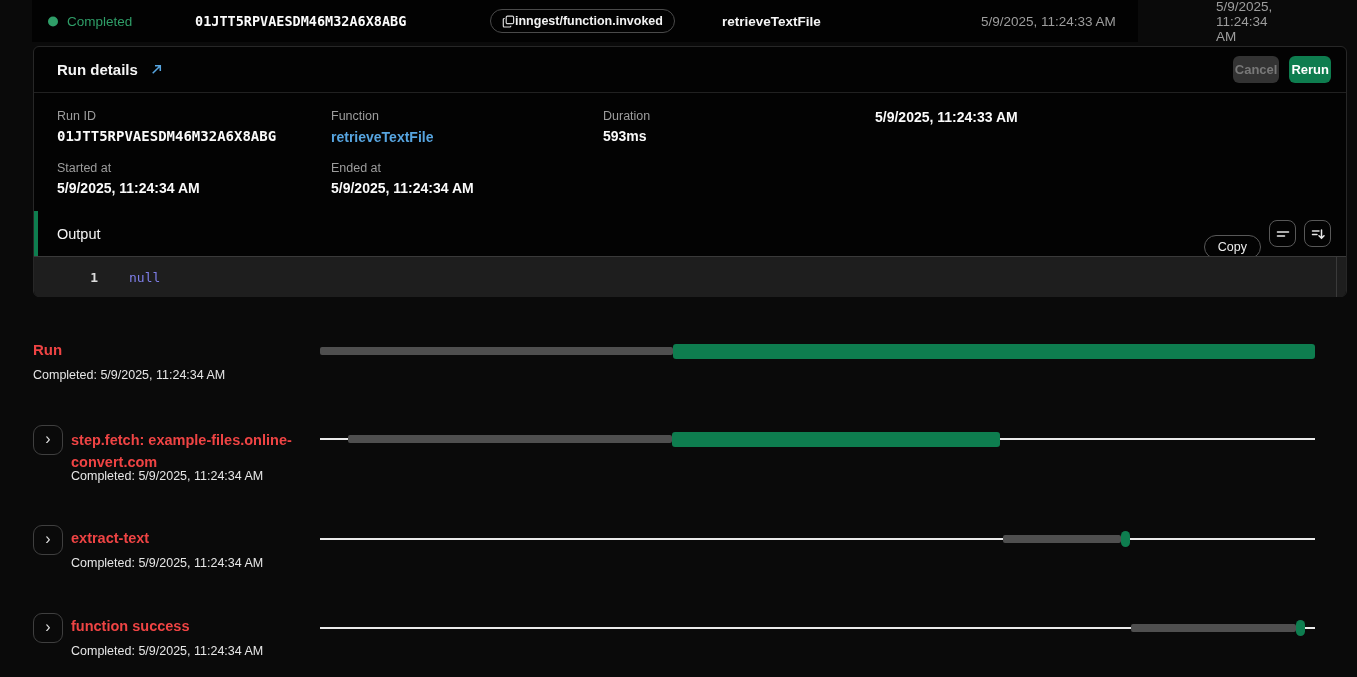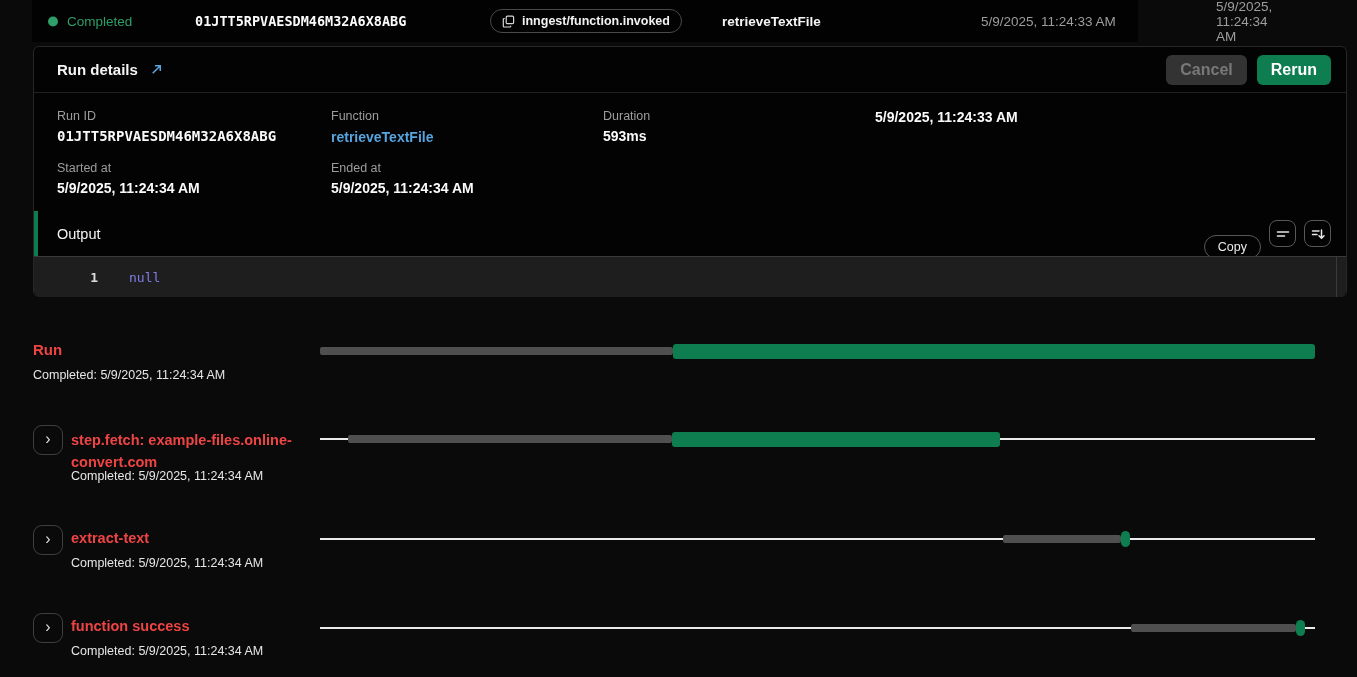--- a/index.html
+++ b/index.html
@@ -17,41 +17,41 @@
     position:absolute; left:0; top:0; width:1106px; height:42px;
     background:#020202;
     margin-left:32px;
   }
   .topbar > * { position:absolute; top:50%; transform:translateY(-50%); }
   .status-wrap { left:16px; display:flex; align-items:center; gap:9px; }
   .status-dot { width:10px; height:10px; border-radius:50%; background:var(--status-green); display:inline-block; }
   .status-label { color:var(--status-green); font-size:13.5px; }
   .topbar-runid { left:163px; font-size:13.5px; font-weight:bold; color:#fbfbfb; }
   .event-badge {
-    left:458px; display:flex; align-items:center; gap:7px;
+    left:458px; display:flex; align-items:center; gap:0;
     border:1px solid #4a4a4a; border-radius:12px; padding:4px 11px;
     font-size:12.5px; font-weight:600; color:#f2f2f2; background:transparent; cursor:pointer;
   }
   .topbar-fn { left:690px; font-size:13.5px; font-weight:600; color:#f5f5f5; }
   .topbar-ts1 { left:949px; font-size:13.5px; color:#9d9d9d; }
   .topbar-ts2 { left:1184px; font-size:13.5px; color:#9d9d9d; }
 
   
   .panel {
     position:absolute; left:33px; top:46px; width:1314px; height:251px;
     background:#030303; border:1px solid #272727; border-radius:6px;
   }
   .panel-header {
     height:46px; display:flex; align-items:center;
     padding:0 15px 0 23px; border-bottom:1px solid #212121;
   }
   .panel-title { font-size:15px; font-weight:600; color:#f5f5f5;text-align:right; }
   .ext-link { margin-left:12px; display:inline-flex; cursor:pointer; }
   .panel-actions { margin-left:auto; display:flex; gap:10px; }
-  .btn { border:none; border-radius:6px; padding:6px 14px; font-size:16px; font-weight:600;
+  .btn { border:none; border-radius:6px; padding:6px 2px; font-size:13px; font-weight:600;
          font-family:"Liberation Sans", sans-serif; cursor:pointer; }
   .btn-cancel { background:#333333; color:#787878; cursor:default; }
   .btn-rerun  { background:var(--accent-green); color:#ffffff; }
 
   .details-grid {
     display:grid; grid-template-columns:274px 272px 272px 1fr;
     row-gap:15px; padding:16px 0 0 23px;
   }
   .field-label { font-size:12.5px; color:#9d9d9d; margin-bottom:5px; }
   .field-value { font-size:14px; font-weight:bold; color:#fafafa; }

